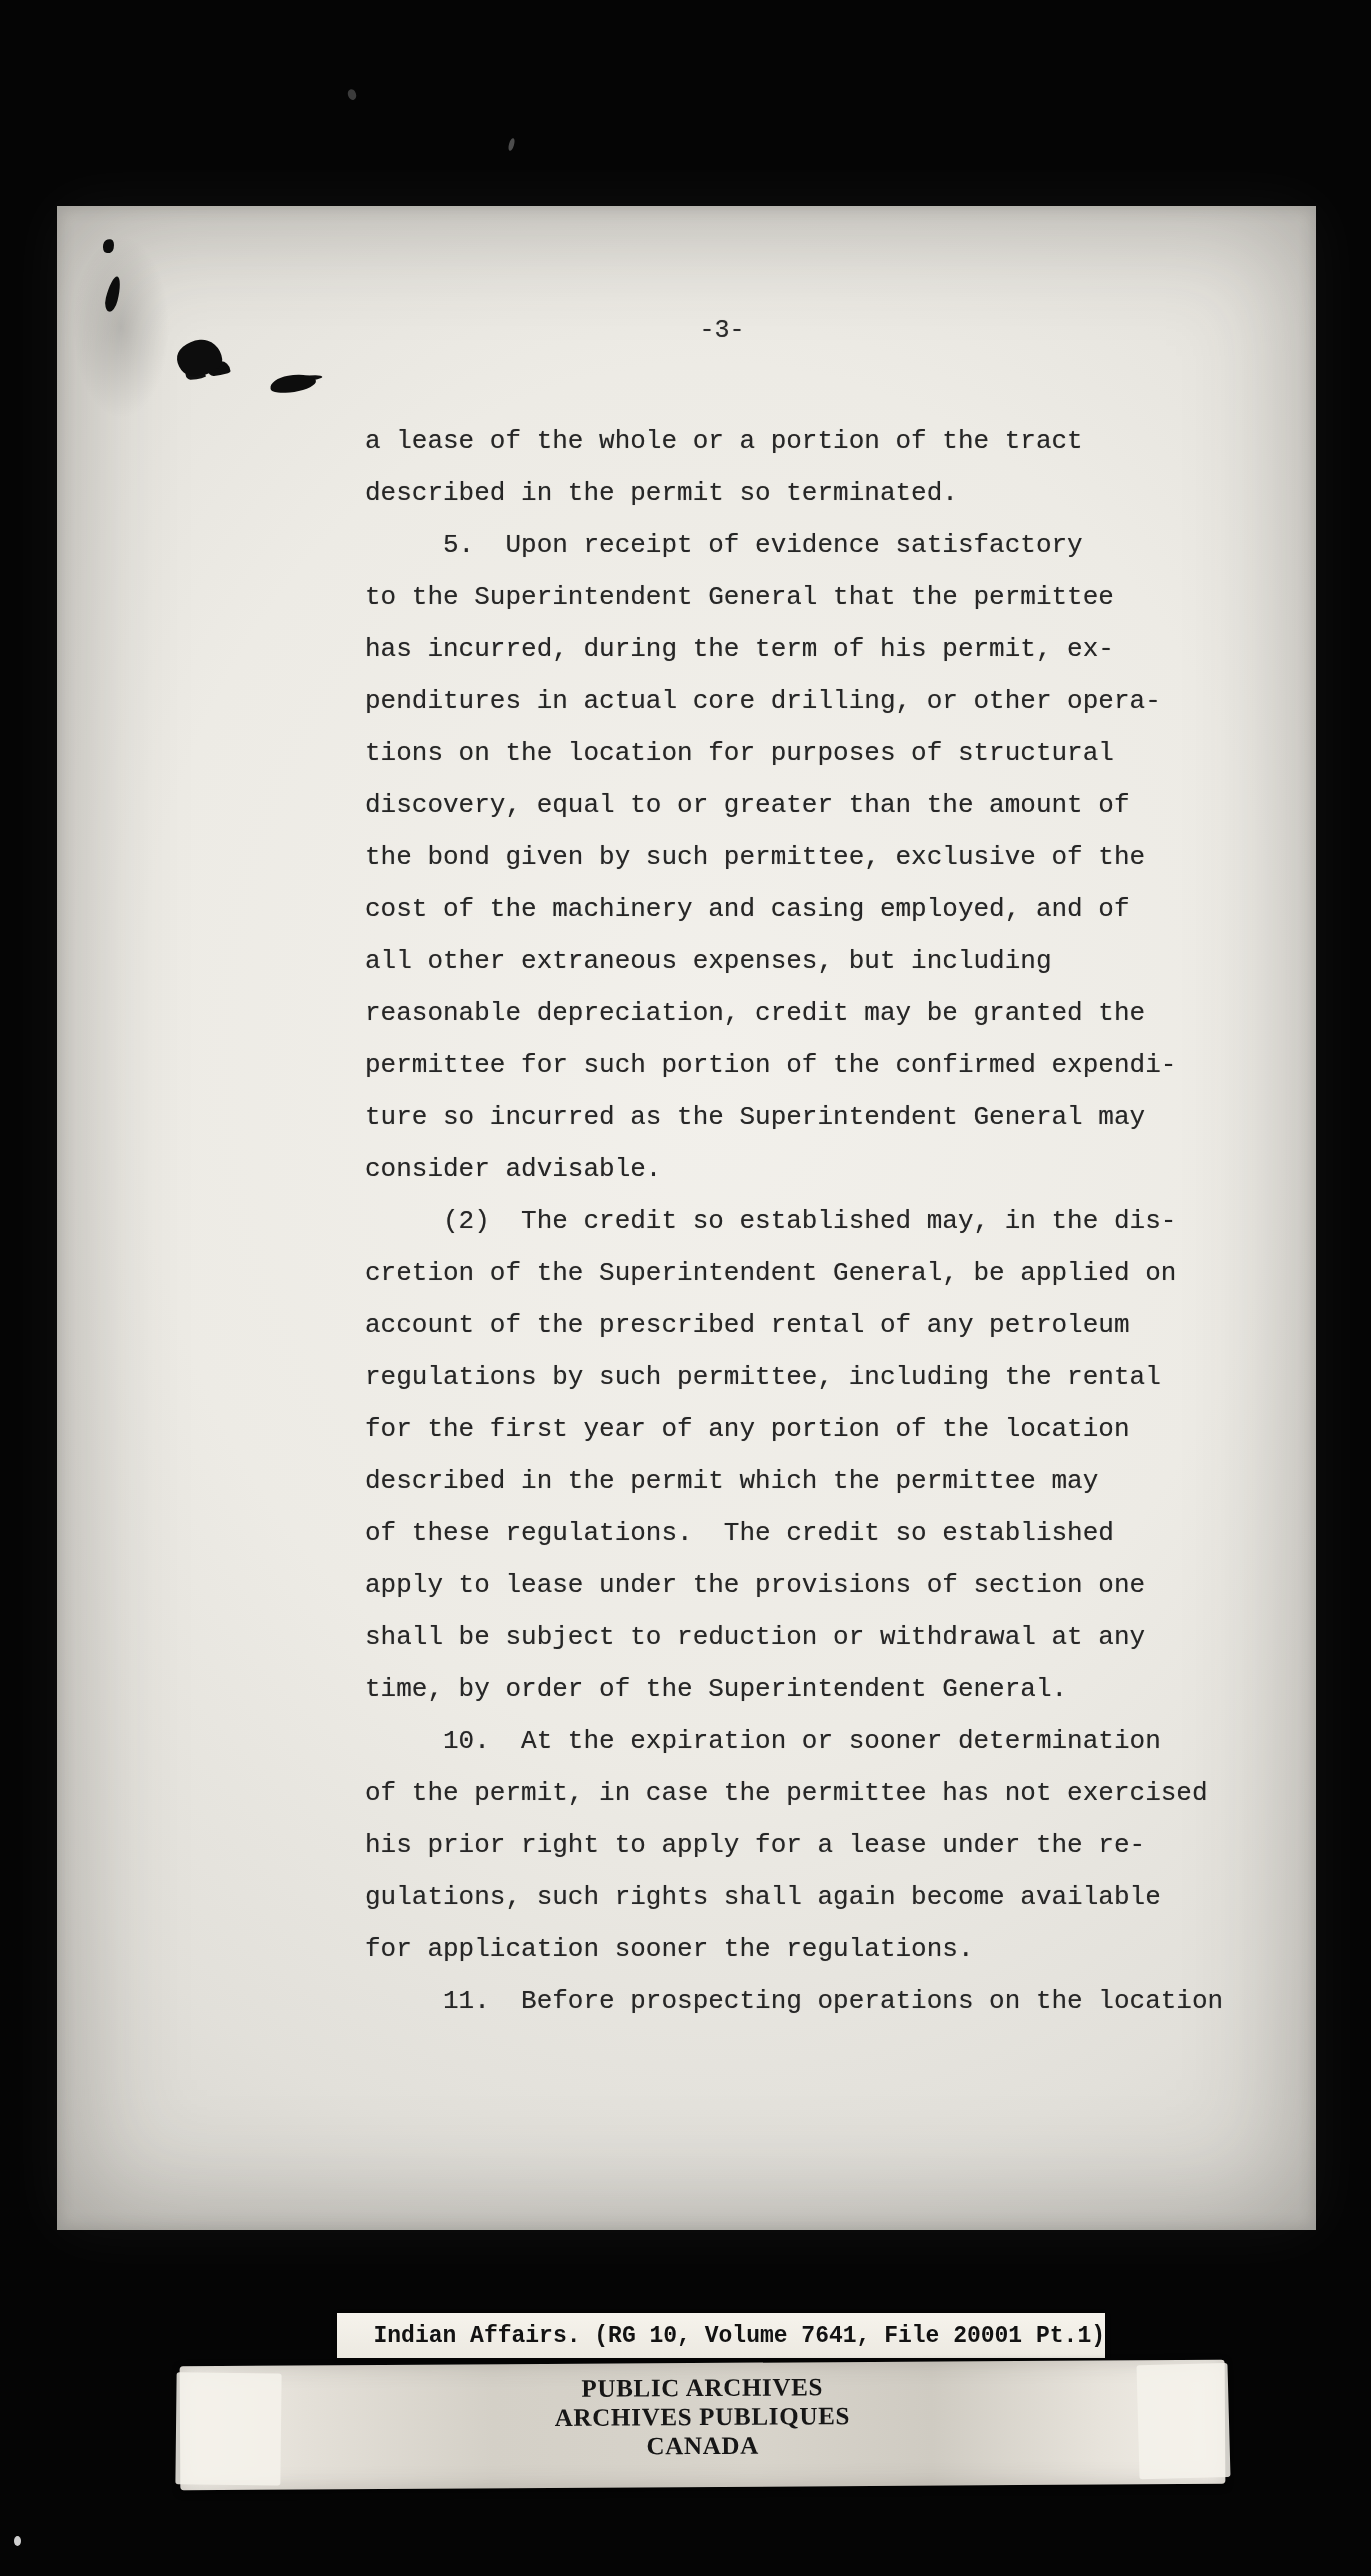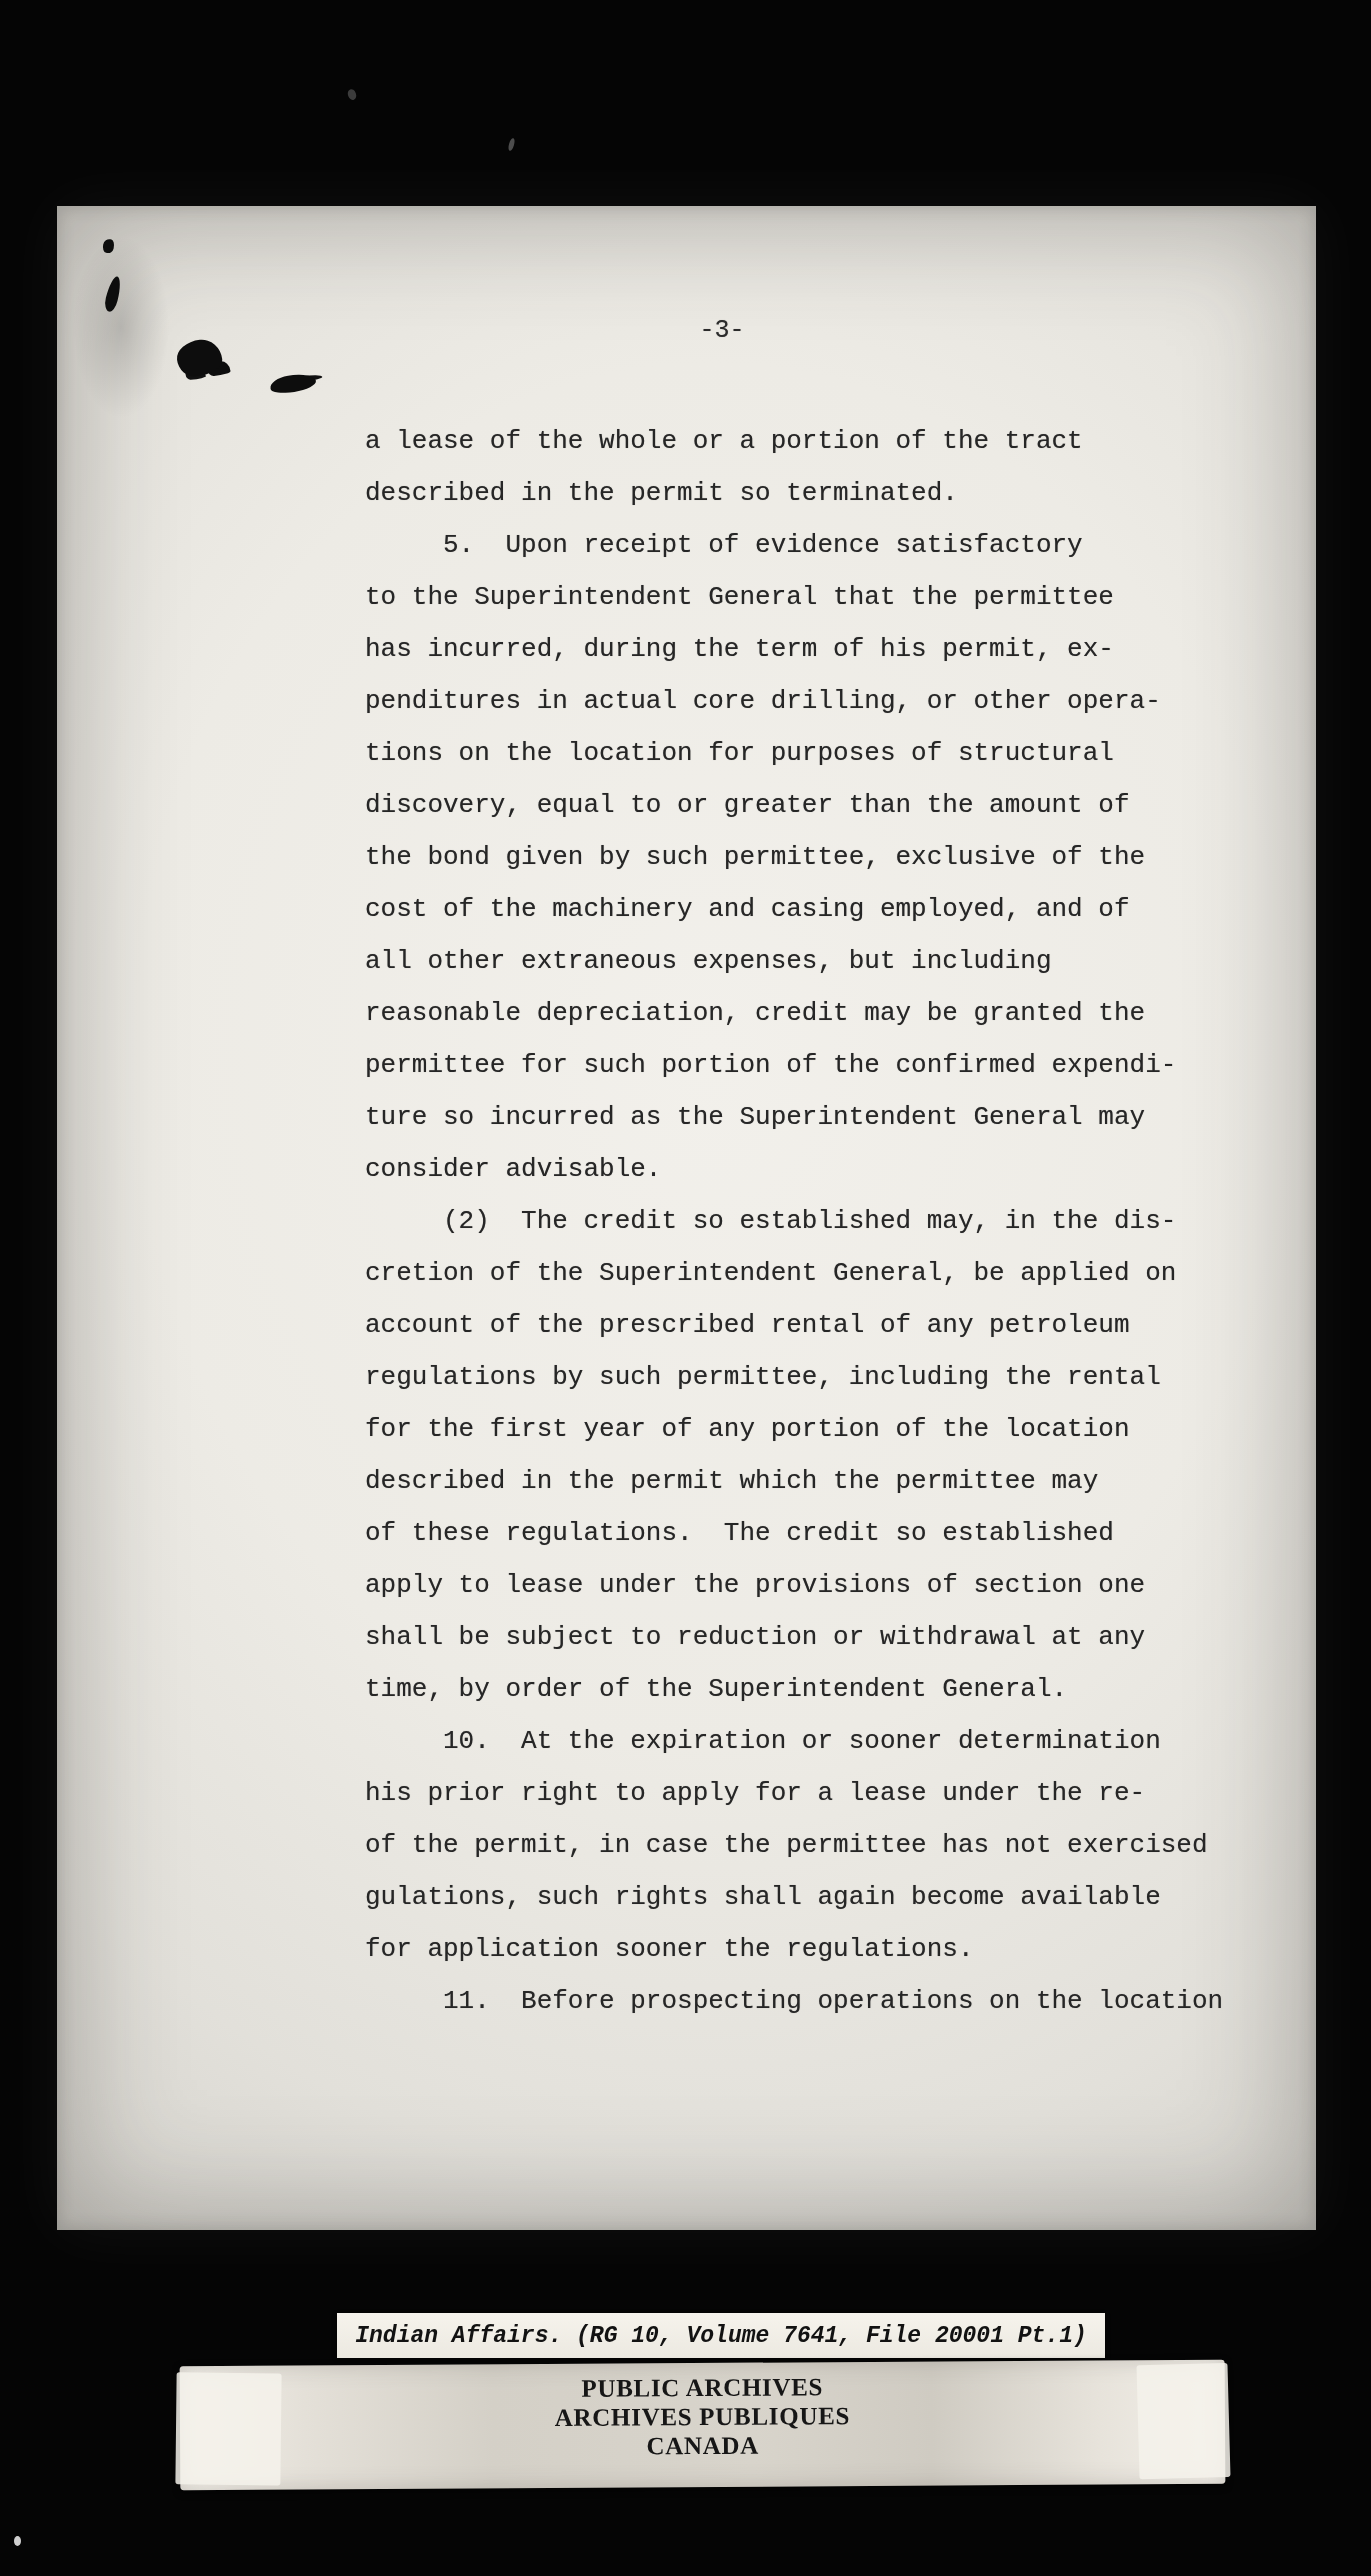--- a/index.html
+++ b/index.html
@@ -47,23 +47,22 @@
   .blot-squig {left:213px;top:169px; width:46px; height:16.7px; border-radius:42% 58% 50% 50%/60% 55% 45% 40%; transform:rotate(-9deg); box-shadow:12.5px -2.8px 0 -5.6px #101010;}
   
   .film-mark{position:absolute;border-radius:50%;}
   .film-mark-1{left:348px;top:89px;width:8.4px;height:11px;background:#3c3c3c;transform:rotate(-20deg);}
   .film-mark-2{left:509px;top:138px;width:4.9px;height:13.2px;background:#4d4d4d;transform:rotate(16deg);}
   .film-speck-bottom{left:14px;top:2536px;width:7px;height:9.8px;background:#cfcfcf;}
   
   .citation-strip{
     position:absolute;left:337px;top:2313px;width:768px;height:45px;
     background:linear-gradient(180deg,#f6f3ec,#ece9e1);
-    display:flex;align-items:center;justify-content:center;
+    display:flex;align-items:center;justify-content:flex-end;
     box-shadow:0 1.4px 4.2px rgba(0,0,0,0.6);
-    font-style:italic;
   }
   .citation-text{
     font-family:"Liberation Mono","DejaVu Sans Mono",monospace;
     font-weight:700;font-size:23px;color:#121212;white-space:pre;
   }
   .stamp-strip{
     position:absolute;left:180px;top:2363px;width:1045px;height:124px;
     background:linear-gradient(90deg,#f1eee7 0%,#e4e0d8 12%,#d4d0c7 30%,#d8d4cb 55%,#cfcbc2 72%,#e7e3db 88%,#f3f0e9 100%);
     border-radius:3.5px;
     transform:rotate(-0.35deg);
@@ -121,22 +120,22 @@
         <div class="line">cretion of the Superintendent General, be applied on</div>
         <div class="line">account of the prescribed rental of any petroleum</div>
         <div class="line">regulations by such permittee, including the rental</div>
         <div class="line">for the first year of any portion of the location</div>
         <div class="line">described in the permit which the permittee may</div>
         <div class="line">of these regulations.  The credit so established</div>
         <div class="line">apply to lease under the provisions of section one</div>
         <div class="line">shall be subject to reduction or withdrawal at any</div>
         <div class="line">time, by order of the Superintendent General.</div>
         <div class="line">     10.  At the expiration or sooner determination</div>
+        <div class="line">of the permit, in case the permittee has not exercised</div>
         <div class="line">his prior right to apply for a lease under the re-</div>
-        <div class="line">of the permit, in case the permittee has not exercised</div>
         <div class="line">gulations, such rights shall again become available</div>
         <div class="line">for application sooner the regulations.</div>
         <div class="line">     11.  Before prospecting operations on the location</div>
       </div>
   </div>
 
   <div class="citation-strip">
     <span class="citation-text">Indian Affairs. (RG 10, Volume 7641, File 20001 Pt.1)</span>
   </div>
 

